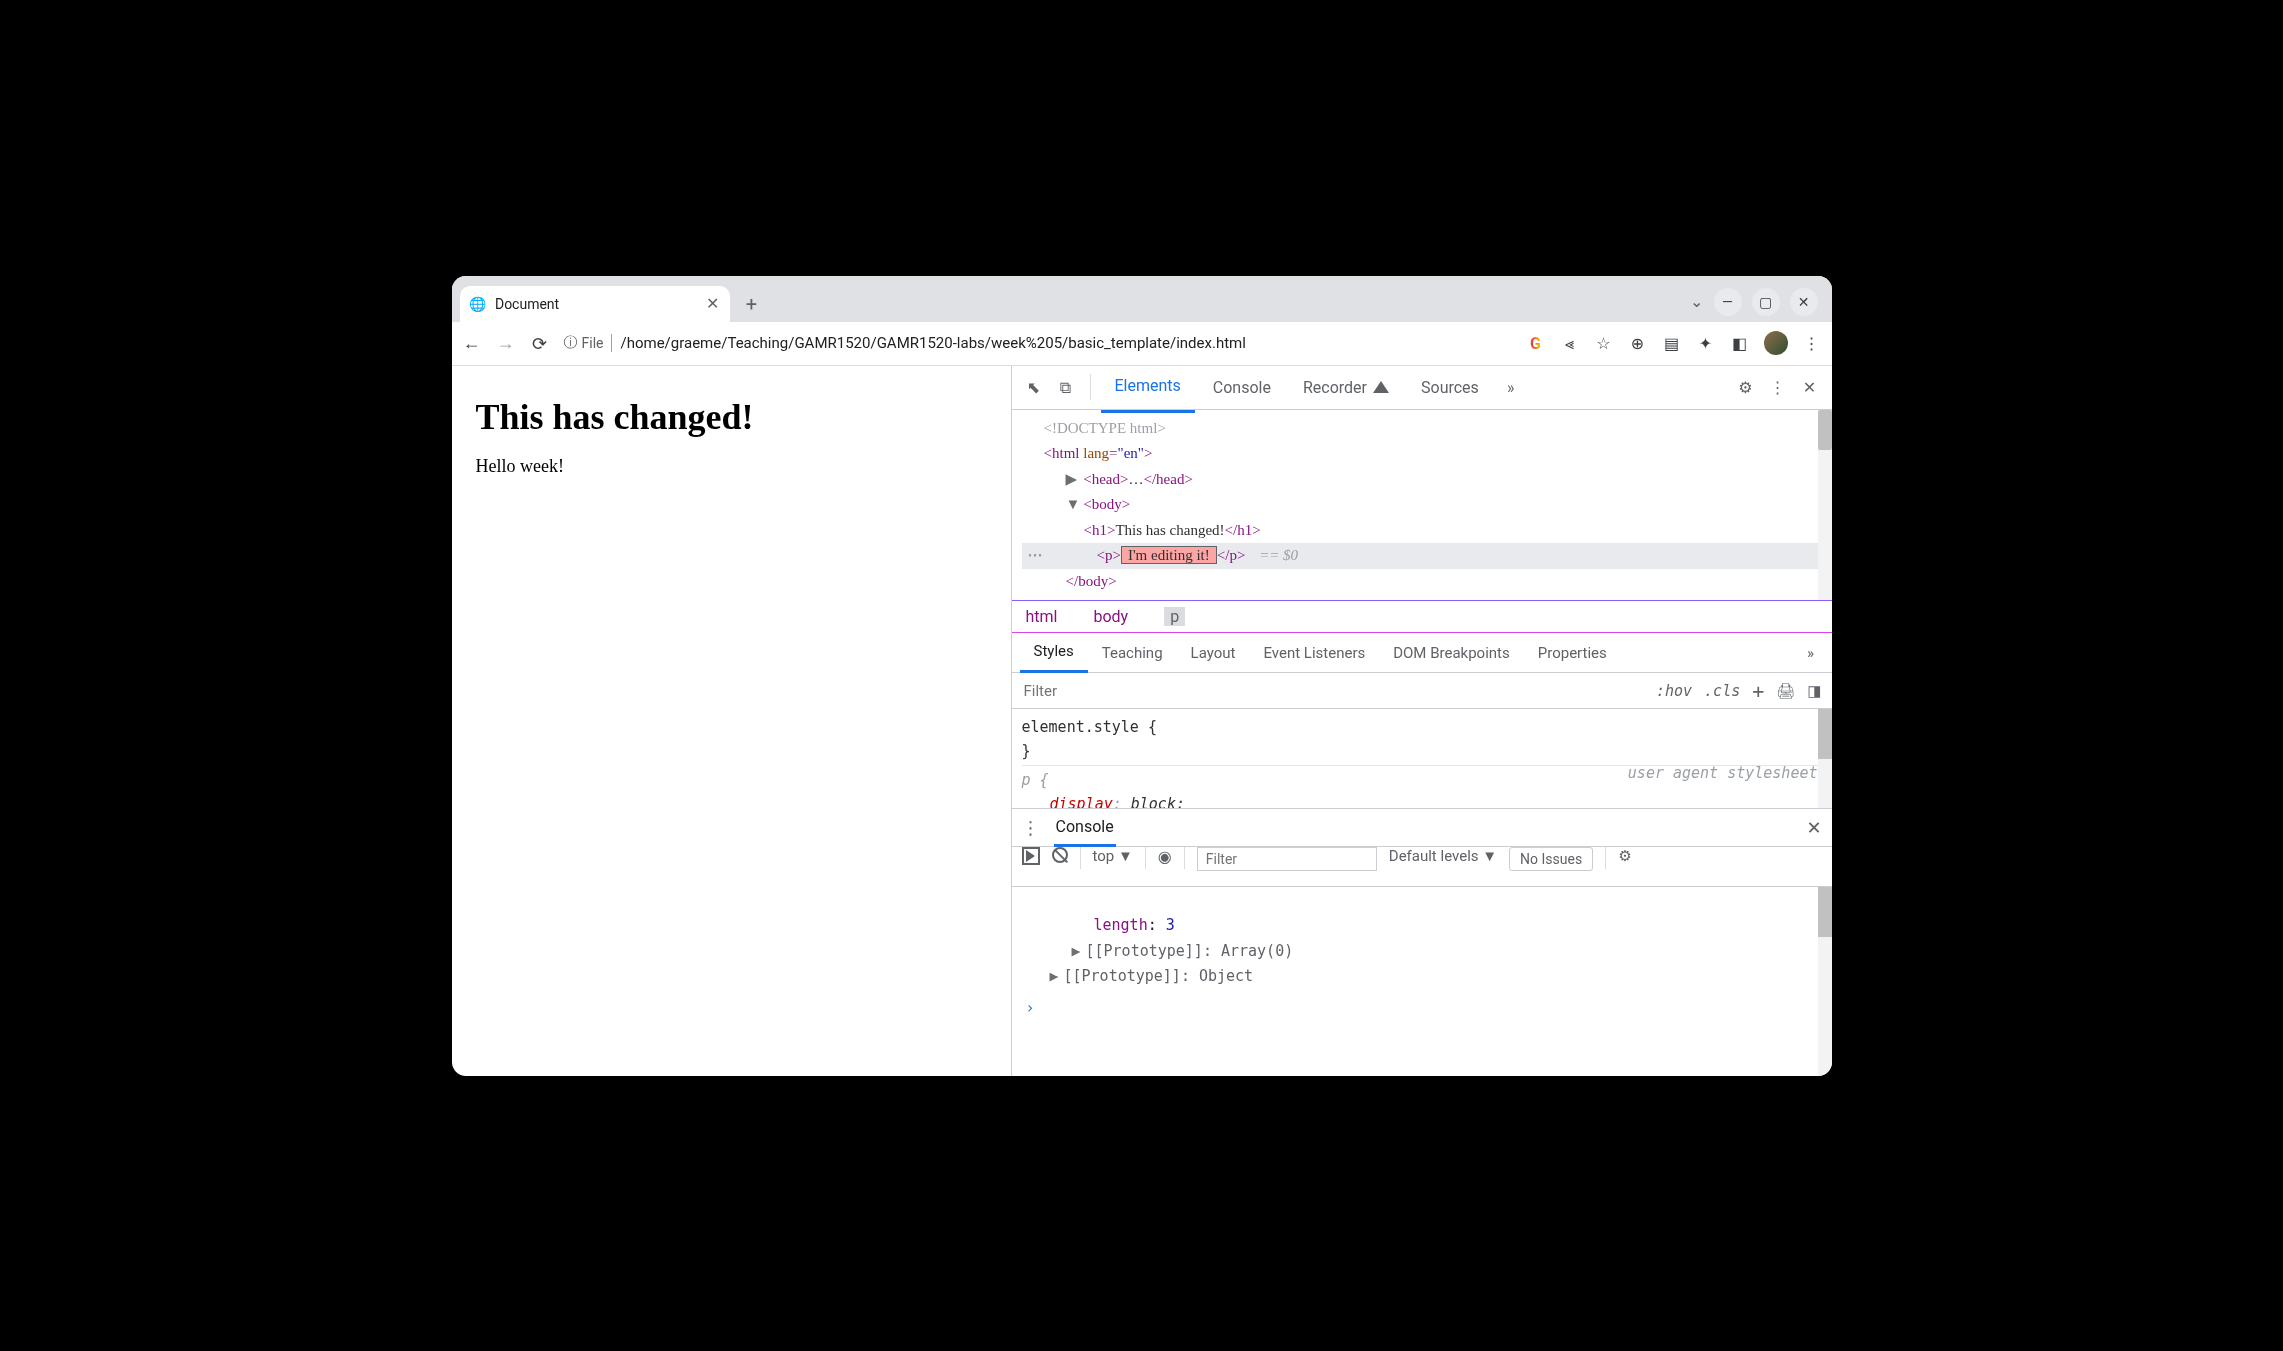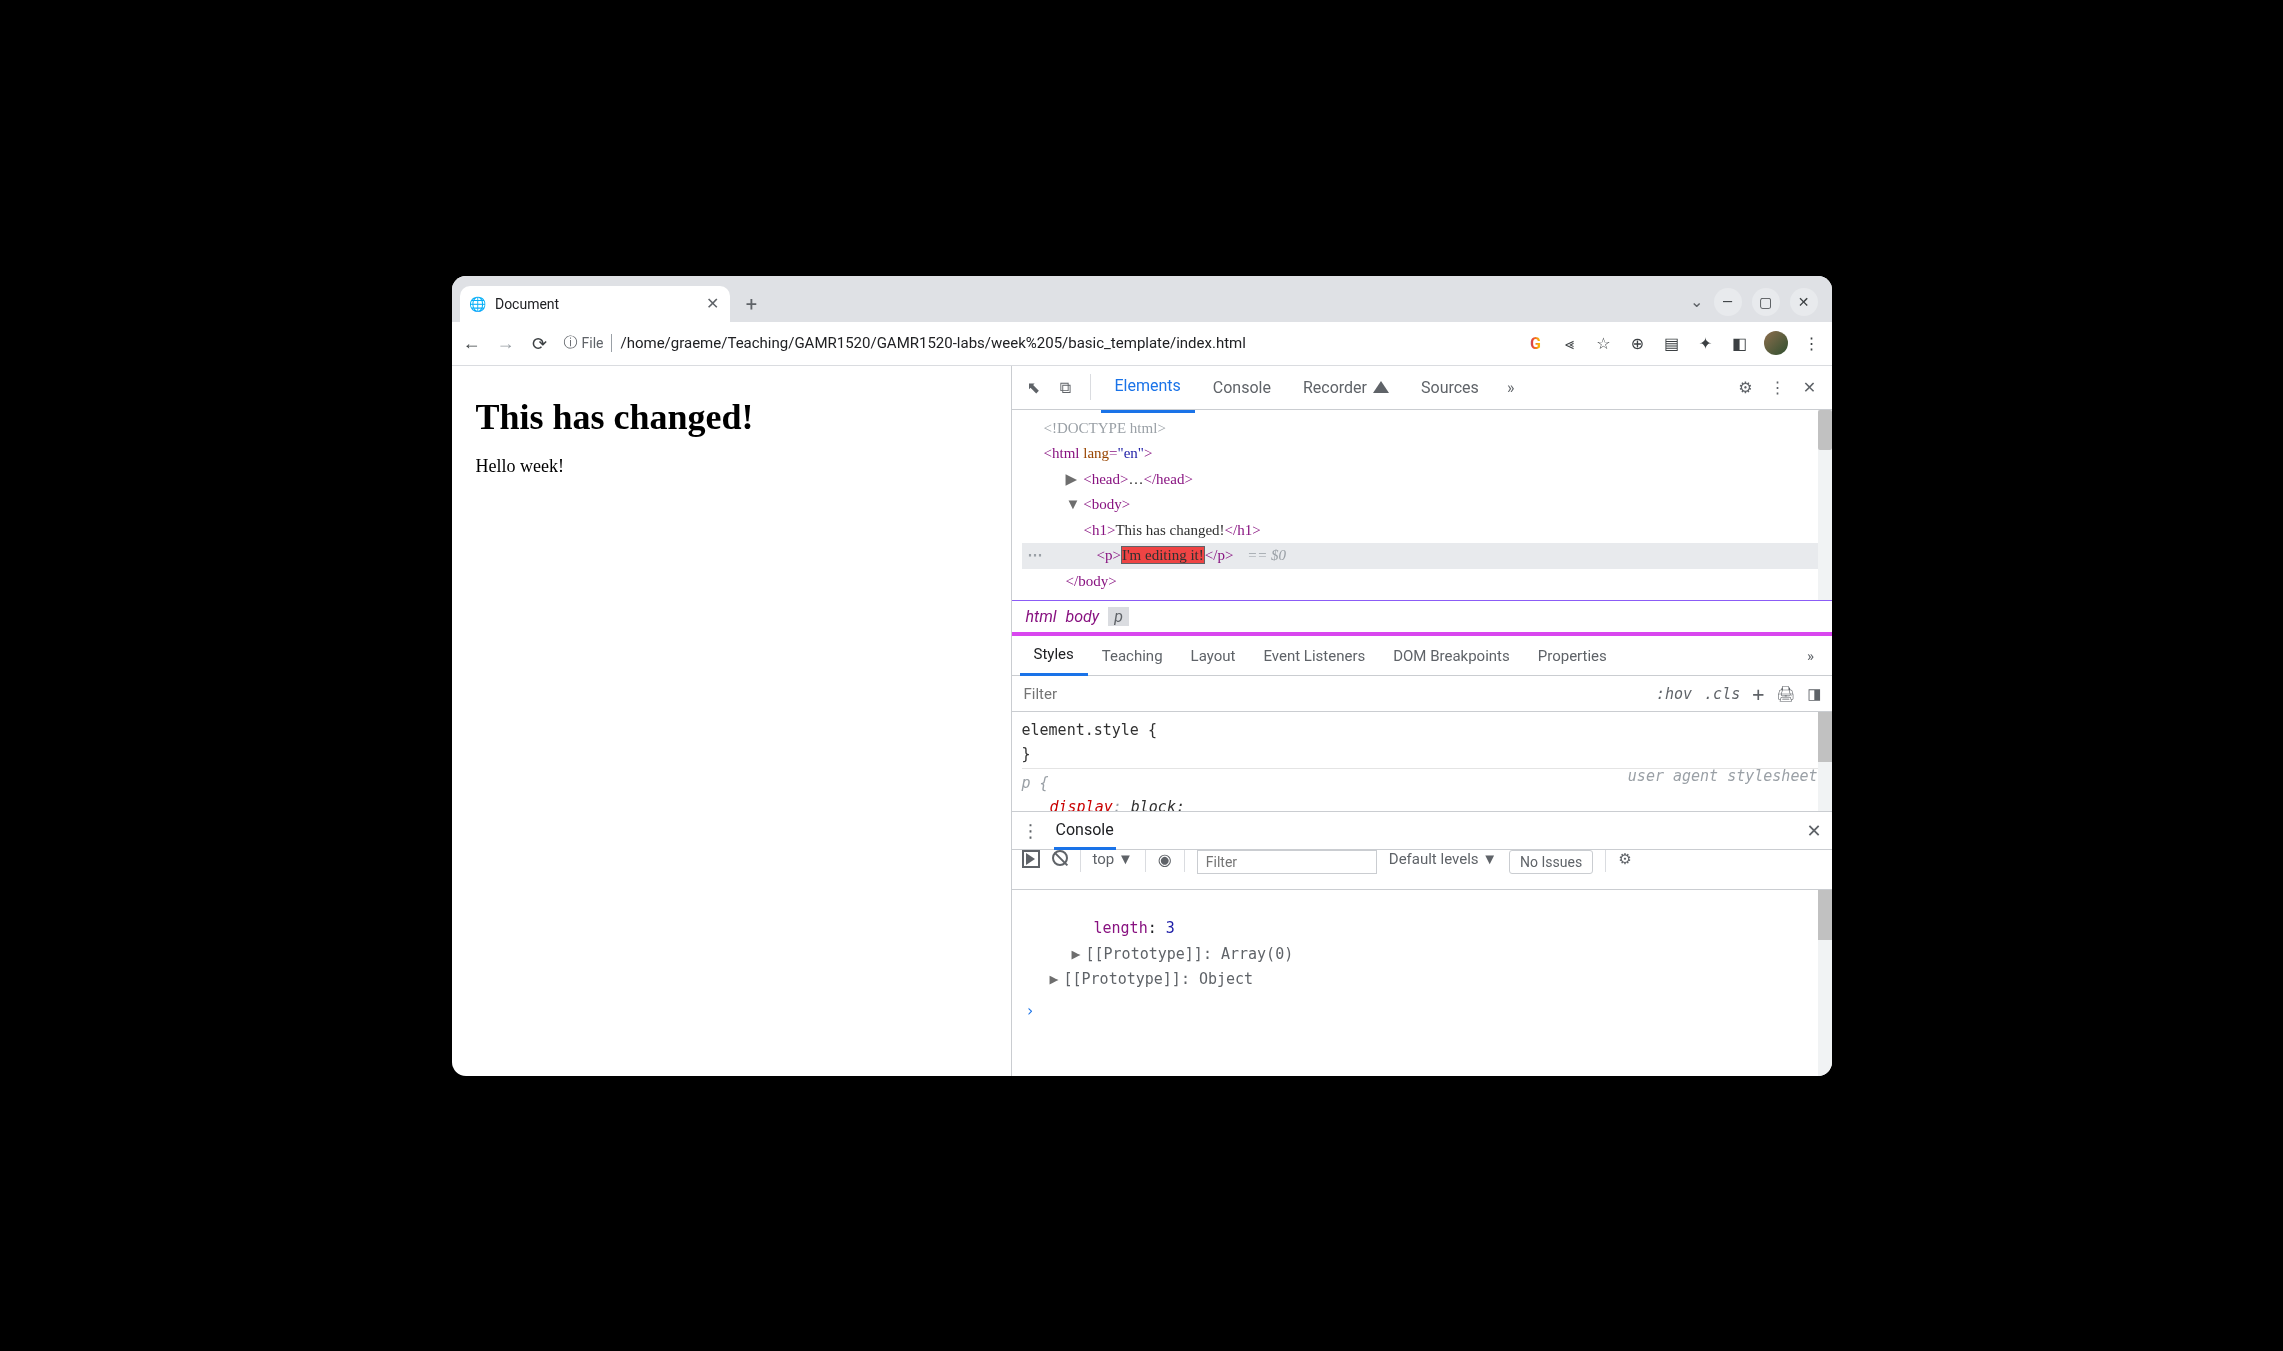--- a/index.html
+++ b/index.html
@@ -115,26 +115,26 @@
   .dom .tagc{color:#881280;}
   .dom .attrn{color:#994500;}
   .dom .attrv{color:#1a1aa6;}
   .dom .txt{color:#303030;}
   .dom .indent1{padding-left:22px;}
   .dom .indent2{padding-left:44px;}
   .dom .indent3{padding-left:62px;}
   .dom .arrow{color:#6e6e6e;display:inline-block;width:14px;}
   .dom .selrow{background:#e8eaed;display:flex;align-items:center;}
   .dom .selrow .dots{color:#9aa0a6;padding:0 6px;font-weight:bold;}
-  .dom .editing{border:1px solid #5f6368;padding:0 0;background:#ef4444;}
+  .dom .editing{border:1px solid #5f6368;padding:0 6px;background:#fca5a5;}
   .dom .eq0{color:#9aa0a6;font-style:italic;margin-left:10px;}
   .dom-scroll{position:absolute;right:0;top:0;bottom:0;width:14px;background:#f1f3f4;}
   .dom-scroll .thumb{position:absolute;top:0;width:14px;height:40px;background:#c1c1c1;border-radius:2px;}
 
-  .crumbs{ border-bottom:4px solid #d946ef; padding:6px 14px; display:flex; gap:9px; font-size:16px;font-style:italic;}
+  .crumbs{ border-bottom:1px solid #d946ef; padding:6px 14px; display:flex; gap:36px; font-size:16px;}
   .crumbs span{ color:#881280; }
   .crumbs .sel{ background:#dadce0; color:#5f6368; padding:0 6px;}
 
   .styles-tabs{
     display:flex; align-items:center; height:40px; border-bottom:1px solid #cacdd1;
     padding:0 8px; gap:0;
   }
   .styles-tabs .stt{ padding:0 14px; height:40px; display:flex; align-items:center;color:#5f6368;font-size:15px;}
   .styles-tabs .stt.active{color:#202124;border-bottom:3px solid #1a73e8;}
   .styles-tabs .spacer{flex:1;}

